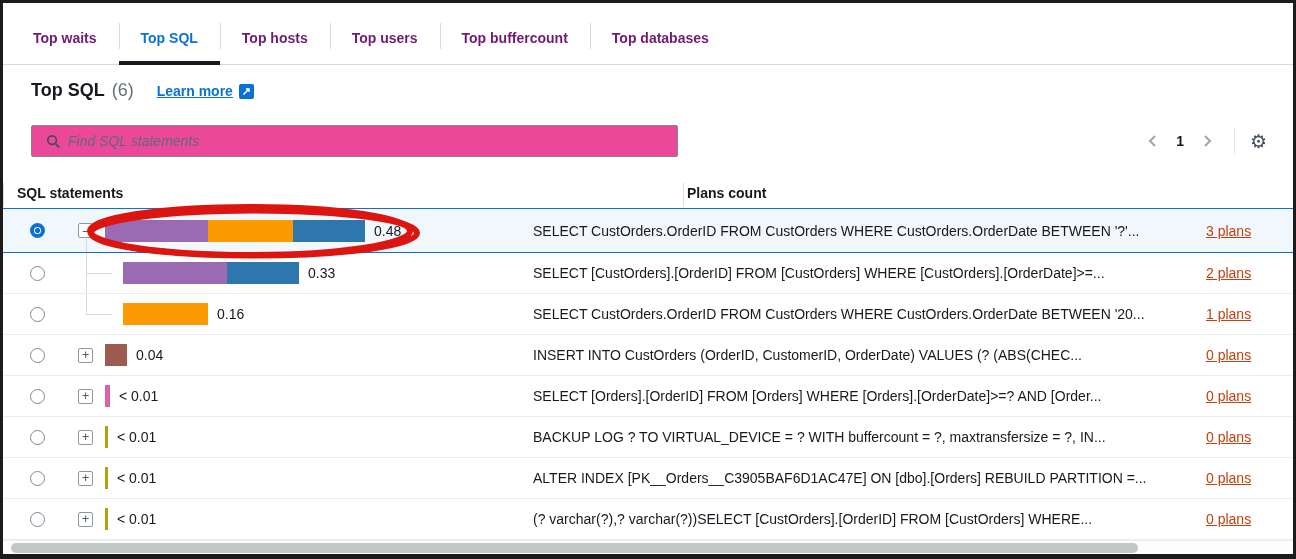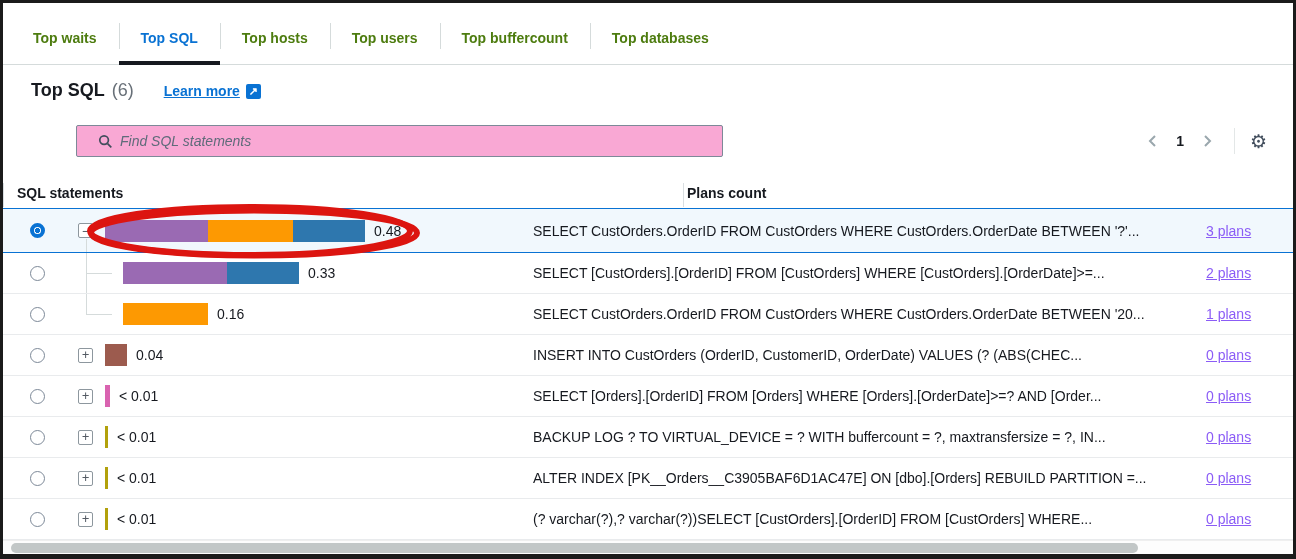--- a/index.html
+++ b/index.html
@@ -8,33 +8,33 @@
     font-family:"Liberation Sans", sans-serif;
     background:#ffffff;
     border:3px solid #1b1b1b;
     border-bottom-width:5px;
     color:#16191f;
     position:relative;
     overflow:hidden;
   }
   
   .tabs { display:flex; height:62px; padding-top:9px; padding-left:8px; border-bottom:1px solid #d5dbdb; align-items:stretch; }
-  .tab { position:relative; display:flex; align-items:center; padding:0 22px; font-size:14px; font-weight:bold; color:#4d7c0f; cursor:pointer; }
+  .tab { position:relative; display:flex; align-items:center; padding:0 22px; font-size:14px; font-weight:bold; color:#701a75; cursor:pointer; }
   .tab + .tab::before { content:""; position:absolute; left:0; top:11px; bottom:15px; width:1px; background:#d5dbdb; }
   .tab.active { color:#0972d3; }
   .tab.active::after { content:""; position:absolute; left:0; right:0; bottom:-1px; height:4px; background:#16191f; }
   
   .panel-head { display:flex; align-items:baseline; margin:15px 0 0 28px; height:24px; }
   .panel-title { font-size:18px; font-weight:bold; }
   .panel-count { font-size:18px; color:#687078; margin-left:7px; }
-  .learn-more { margin-left:30px; font-size:14px; font-weight:bold; color:#0972d3; text-decoration:underline; cursor:pointer; display:inline-flex; align-items:center; }
+  .learn-more { margin-left:23px; font-size:14px; font-weight:bold; color:#0972d3; text-decoration:underline; cursor:pointer; display:inline-flex; align-items:center; }
   .ext-icon { display:inline-block; width:15px; height:15px; background:#0972d3; border-radius:2px; color:#fff; font-size:11px; font-weight:bold; line-height:15px; text-align:center; margin-left:6px; text-decoration:none; }
   
   .toolbar { display:flex; align-items:center; margin:21px 26px 0 28px; height:32px; }
-  .search-box { width:647px; height:32px; border:1px solid #7d8998; border-radius:2px; display:flex; align-items:center; padding:0 21px; background:#f9a8d4;margin-left:45px; }
+  .search-box { width:647px; height:32px; border:1px solid #7d8998; border-radius:2px; display:flex; align-items:center; padding:0 14px; background:#ec4899; }
   .search-box input { border:none; outline:none; flex:1; margin-left:7px; font-size:14px; font-family:inherit; color:#16191f; background:transparent; }
   .search-box input::placeholder { font-style:italic; color:#5f6b7a; opacity:1; }
   .toolbar-right { margin-left:auto; display:flex; align-items:center; }
   .page-btn { background:none; border:none; cursor:pointer; padding:2px; display:flex; }
   .page-num { font-size:14px; font-weight:bold; margin:0 13px; }
   .toolbar-divider { width:1px; height:26px; background:#e3e7e7; margin:0 15px 0 17px; }
   .gear-btn { background:none; border:none; cursor:pointer; font-size:19px; color:#414d5c; line-height:1; }
   
   .table { margin-top:21px; }
   .thead { display:flex; height:30px; align-items:center; font-size:14px; font-weight:bold; }
@@ -56,21 +56,21 @@
   .bar { display:flex; height:22px; }
   .seg { height:100%; }
   .aas-value { margin-left:9px; font-size:14px; white-space:nowrap; }
   .conn-v { position:absolute; left:21px; top:0; bottom:0; width:1px; background:#d5dbdb; }
   .conn-v.end { bottom:50%; }
   .conn-h { position:absolute; left:21px; width:26px; top:50%; height:1px; background:#d5dbdb; }
   .stub { position:absolute; left:21px; top:30px; bottom:0; width:1px; background:#d5dbdb; }
   .cell-sql { width:680px; flex:none; padding-left:20px; overflow:hidden; white-space:nowrap; }
   .sql-text { font-size:14px; border-bottom:1px dashed #545b64; padding-bottom:1px; cursor:pointer; }
   .cell-plans { flex:1; padding-left:13px; }
-  .plans-link { font-size:14px; color:#8b5cf6; text-decoration:underline; cursor:pointer; }
+  .plans-link { font-size:14px; color:#c2410c; text-decoration:underline; cursor:pointer; }
   .annotation { position:absolute; left:78px; top:-4px; width:350px; height:58px; pointer-events:none; overflow:visible; z-index:6; }
   
   .hscroll { position:relative; height:14px; background:#fdfdfd; border-top:1px solid #efefef; }
   .hthumb { position:absolute; top:2px; left:8px; width:1127px; height:10px; border-radius:5px; background:#c2c7c7; cursor:pointer; }
 </style>
 </head>
 <body>
 
 <div class="tabs" id="tab-strip">
   <div class="tab">

